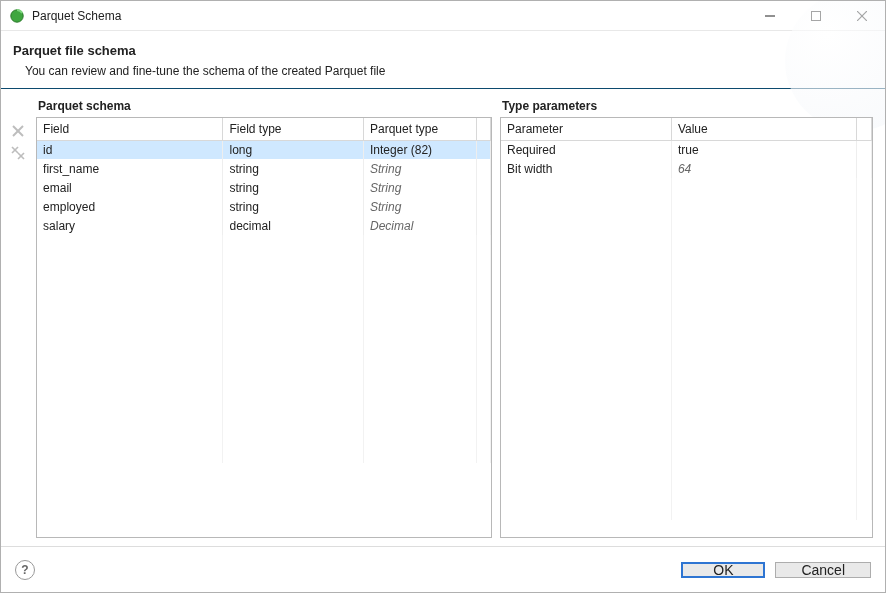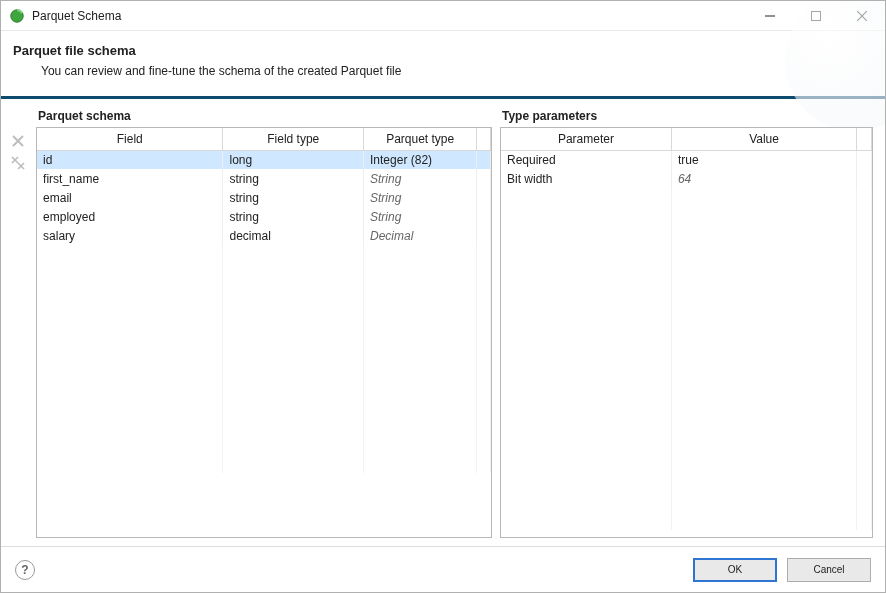--- a/index.html
+++ b/index.html
@@ -3,44 +3,44 @@
 <meta charset="utf-8">
 <style>
   * { box-sizing: border-box; }
   html, body { margin: 0; padding: 0; font-family: "Segoe UI", Tahoma, sans-serif; font-size: 12px; color: #222; background: #fff; }
   .window { width: 886px; height: 593px; border: 1px solid #b0b0b0; display: flex; flex-direction: column; position: relative; overflow: hidden; }
   .titlebar { height: 30px; display: flex; align-items: center; padding: 0 0 0 8px; border-bottom: 1px solid #e8e8e8; }
   .titlebar .app-icon { width: 16px; height: 16px; margin-right: 7px; display:flex; align-items:center; justify-content:center;}
   .titlebar .title { font-size: 12px; flex: 1; }
   .win-controls { display: flex; height: 100%; }
   .win-btn { width: 46px; display: flex; align-items: center; justify-content: center; font-family: "Segoe UI Symbol", sans-serif; font-size: 10px; color:#222;}
-  .header-area { padding: 12px 16px 18px 12px; border-bottom: 3px solid #0c4a6e; position: relative; }
+  .header-area { padding: 12px 16px 10px 12px; border-bottom: 1px solid #0c4a6e; position: relative; }
   .header-area .h1 { font-size: 13px; font-weight: 700; margin: 0 0 6px 0; }
-  .header-area .sub { font-size: 12px; margin: 0 0 0 28px; }
+  .header-area .sub { font-size: 12px; margin: 0 0 0 12px; }
   .corner-deco { position:absolute; top:-40px; right:-40px; width:140px; height:140px; border-radius:50%; background: radial-gradient(circle at 30% 30%, #ffffff, #f2f5f9); opacity:.6;}
   .content { flex: 1; display: flex; padding: 10px 12px 8px 6px; gap: 8px; }
   .side-icons { width: 22px; display:flex; flex-direction:column; align-items:center; padding-top:24px; gap:6px;}
   .side-icon { width:16px; height:16px; opacity:.55; }
   .panel { display: flex; flex-direction: column; }
   .panel.left { flex: 1 1 55%; }
   .panel.right { flex: 1 1 45%; }
   .panel-title { font-size: 12px; font-weight: 700; margin: 0 0 4px 2px; }
   .grid { flex:1; border: 1px solid #b8b8b8; background:#fff; overflow:hidden; position:relative;}
   table { border-collapse: collapse; width: 100%; table-layout: fixed; }
-  thead th { text-align: center; font-weight: 400; font-size: 12px; padding: 3px 6px; border-right: 1px solid #d8d8d8; border-bottom: 1px solid #d8d8d8; background:#fff; height:22px;}
+  thead th { text-align: left; font-weight: 400; font-size: 12px; padding: 3px 6px; border-right: 1px solid #d8d8d8; border-bottom: 1px solid #d8d8d8; background:#fff; height:22px;}
   tbody td { padding: 2px 6px; border-right: 1px solid #eee; height: 19px; font-size:12px; vertical-align:middle; white-space:nowrap; overflow:hidden; text-overflow:ellipsis;}
   tbody tr.sel td { background: #cfe8ff; margin-left: 12px; }
   tbody tr td.italic { font-style: italic; color: #666; }
   tbody tr.empty td { border-right: 1px solid #f2f2f2; }
   .left-grid col.c1{width:41%;} .left-grid col.c2{width:31%;} .left-grid col.c3{width:25%;} .left-grid col.c4{width:3%;}
   .right-grid col.c1{width:46%;} .right-grid col.c2{width:50%;} .right-grid col.c3{width:4%;}
   .footer { height: 46px; border-top: 1px solid #ddd; display: flex; align-items: center; padding: 0 14px; gap:10px;}
   .footer .spacer{flex:1;}
   .help-icon { width:20px; height:20px; border:1px solid #999; border-radius:50%; display:flex; align-items:center; justify-content:center; color:#666; font-size:12px; font-weight:700;}
-  .btn { min-width:84px; height:24px; border:1px solid #adadad; background:#e9e9e9; font-size:10px; display:flex; align-items:center; justify-content:center; padding:0 25px;}
+  .btn { min-width:84px; height:16px; border:1px solid #adadad; background:#e9e9e9; font-size:14px; display:flex; align-items:center; justify-content:center; padding:0 25px;}
   .btn.primary { border:2px solid #2e75d2; background:#e9e9e9;}
 </style>
 </head>
 <body>
 
 <div class="window">
 
   <div class="titlebar">
     <span class="app-icon">
       <svg viewBox="0 0 16 16" width="16" height="16">

